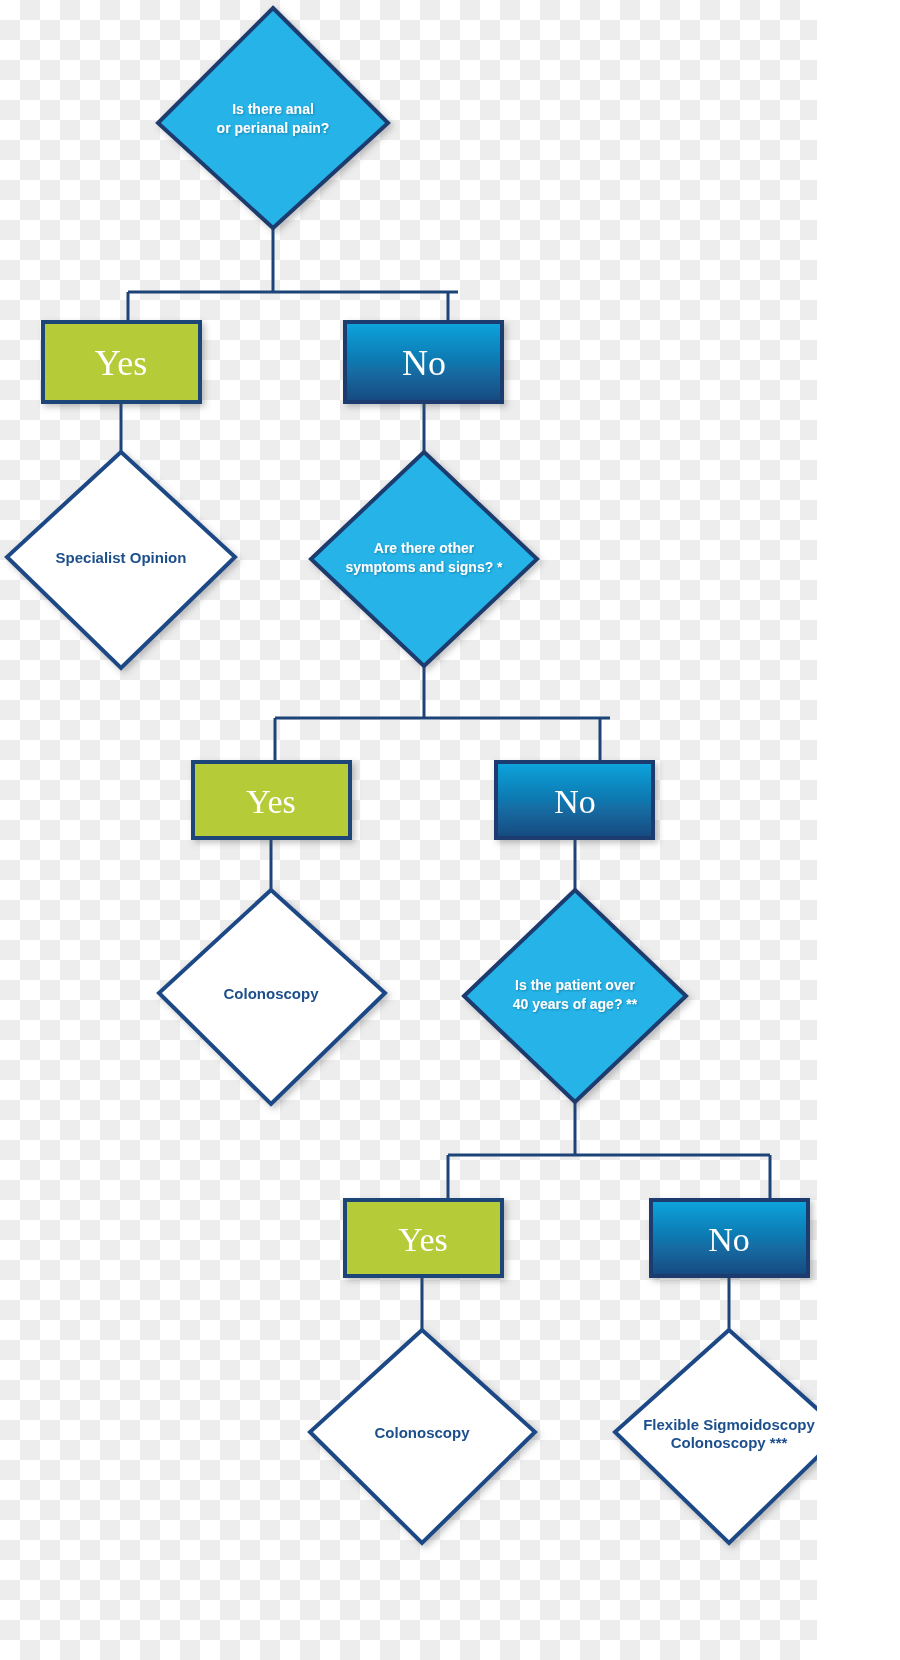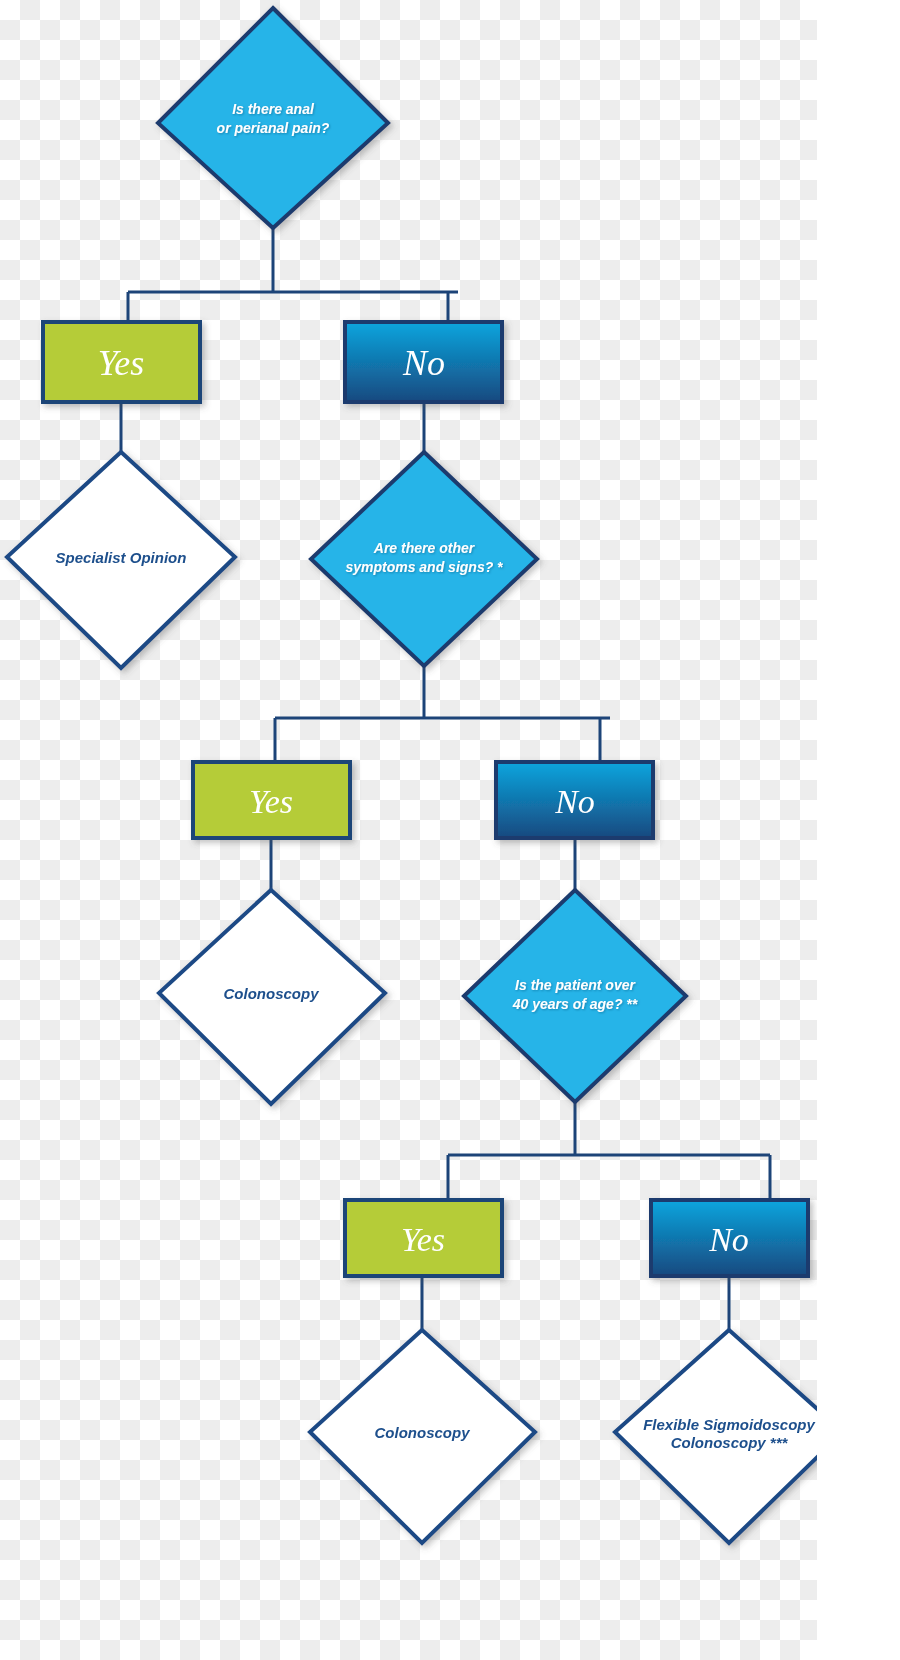--- a/index.html
+++ b/index.html
@@ -13,21 +13,20 @@
     height: 1660px;
     overflow: hidden;
     
     background-color: #ffffff;
     background-image:
       linear-gradient(45deg, #ededed 25%, transparent 25%, transparent 75%, #ededed 75%, #ededed),
       linear-gradient(45deg, #ededed 25%, transparent 25%, transparent 75%, #ededed 75%, #ededed);
     background-size: 40px 40px;
     background-position: 0 0, 20px 20px;
     font-family: "Liberation Sans", sans-serif;
-    font-style: italic;
   }
   #chart-svg {
     position: absolute;
     left: 0;
     top: 0;
     width: 900px;
     height: 1660px;
   }
   .diamond-decision {
     stroke-linejoin: miter;

